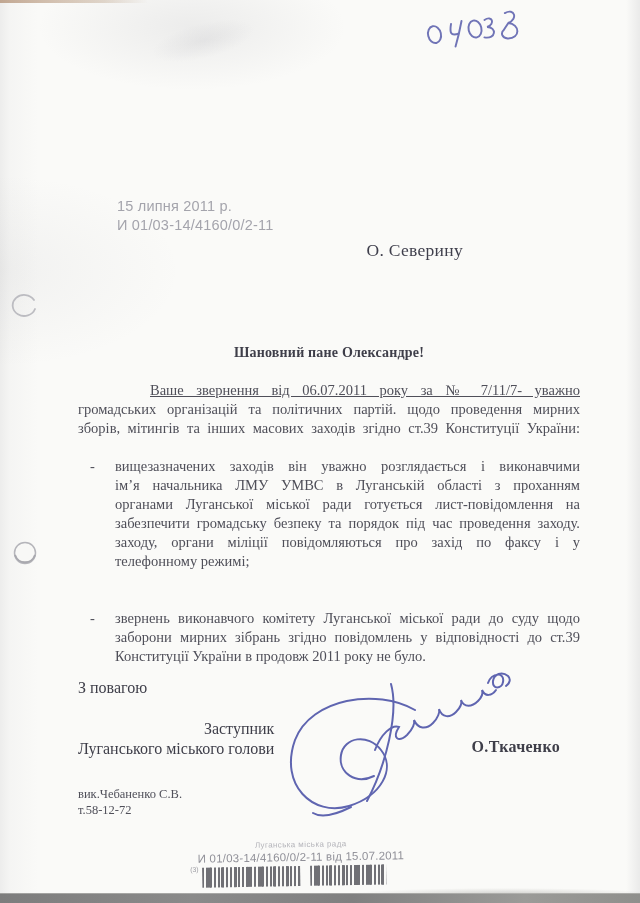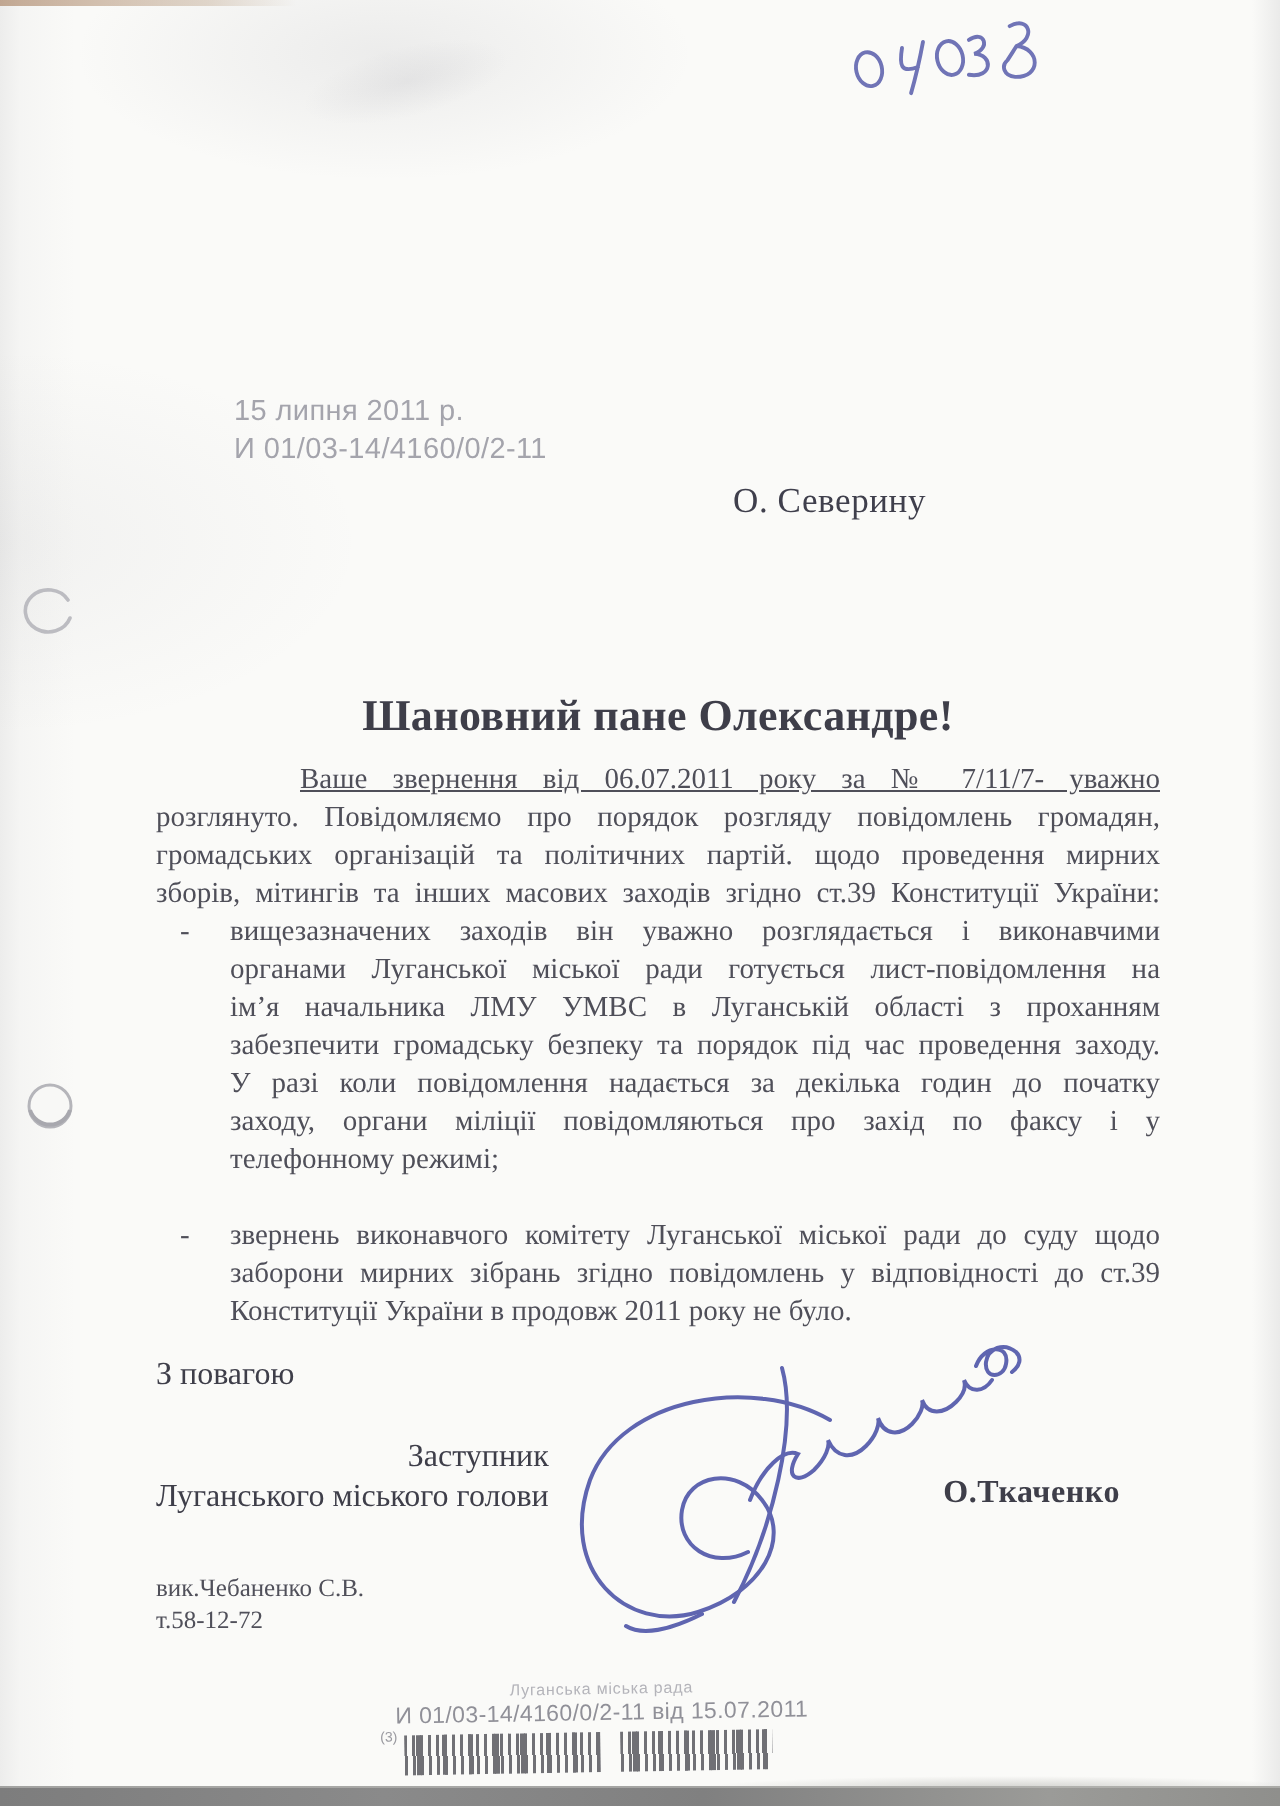--- a/index.html
+++ b/index.html
@@ -26,21 +26,21 @@
   #date-block{left:117px;top:197px;font-family:"Liberation Sans","DejaVu Sans",sans-serif;
     font-size:14.5px;line-height:19px;color:#a4a4ac;letter-spacing:.2px;}
   
   #addressee{left:263px;top:240px;width:200px;text-align:right;font-weight:normal;
     font-size:17.5px;color:#3f3f4c;letter-spacing:.3px;}
   
   #punch-top{left:7px;top:294px;width:32px;height:28px;}
   #punch-bottom{left:9px;top:539px;width:34px;height:32px;}
   
   #salutation{left:78px;top:345px;width:502px;text-align:center;font-weight:bold;
-    font-size:22px;color:#3e3e49;letter-spacing:.2px;}
+    font-size:14px;color:#3e3e49;letter-spacing:.2px;}
   
   .body-block{left:78px;width:502px;font-size:14.5px;line-height:19px;color:#4f4f59;}
   #intro{top:381px;}
   #bullet-1{top:457px;}
   #bullet-2{top:609px;}
   .bullet{padding-left:37px;box-sizing:border-box;}
   .dash{position:absolute;left:12px;top:0;font-size:14.5px;color:#4f4f59;}
   .bline{text-align:justify;text-align-last:justify;height:19px;overflow:hidden;}
   .bline.no-j{text-align-last:left;font-family:Liberation Serif, serif;}
   .bline.indent{text-indent:72px;text-decoration:underline;}
@@ -109,33 +109,31 @@
     <svg viewBox="0 0 34 32">
       <circle cx="16" cy="14" r="10.5" fill="#f8f8f6" stroke="#b5b5ba" stroke-width="1.5"></circle>
       <path d="M6 16 A 10.5 10.5 0 0 0 26 16" fill="none" stroke="#a8a8ae" stroke-width="2"></path>
     </svg>
   </div>
 
   <div class="abs" id="salutation">Шановний пане Олександре!</div>
 
   <div class="abs body-block" id="intro">
       <div class="bline indent">Ваше звернення від 06.07.2011 року за № 7/11/7- уважно</div>
-      <div class="bline">розглянуто. Повідомляємо про порядок розгляду повідомлень громадян,</div>
       <div class="bline">громадських організацій та політичних партій. щодо проведення мирних</div>
       <div class="bline">зборів, мітингів та інших масових заходів згідно ст.39 Конституції України:</div>
     </div>
 
   <div class="abs body-block bullet" id="bullet-1">
     <span class="dash">-</span>
     <div>
         <div class="bline">вищезазначених заходів він уважно розглядається і виконавчими</div>
+        <div class="bline">ім’я начальника ЛМУ УМВС в Луганській області з проханням</div>
         <div class="bline">органами Луганської міської ради готується лист-повідомлення на</div>
-        <div class="bline">ім’я начальника ЛМУ УМВС в Луганській області з проханням</div>
         <div class="bline">забезпечити громадську безпеку та порядок під час проведення заходу.</div>
-        <div class="bline">У разі коли повідомлення надається за декілька годин до початку</div>
         <div class="bline">заходу, органи міліції повідомляються про захід по факсу і у</div>
         <div class="bline no-j">телефонному режимі;</div>
       </div>
   </div>
 
   <div class="abs body-block bullet" id="bullet-2">
     <span class="dash">-</span>
     <div>
         <div class="bline">звернень виконавчого комітету Луганської міської ради до суду щодо</div>
         <div class="bline">заборони мирних зібрань згідно повідомлень у відповідності до ст.39</div>

